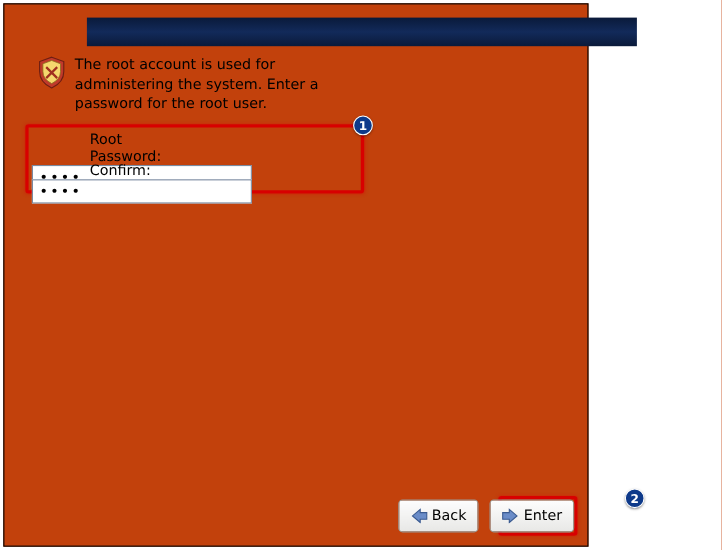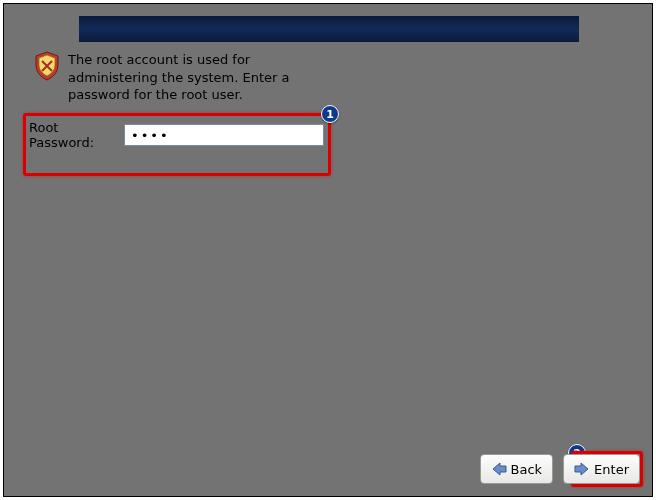--- a/index.html
+++ b/index.html
@@ -8,23 +8,23 @@
       height: 500px;
       background: #ffffff;
       font-family: "DejaVu Sans", "Liberation Sans", sans-serif;
       font-size: 13px;
       color: #000;
     }
     .window {
       position: absolute;
       left: 3px;
       top: 3px;
-      width: 650px;
+      width: 532px;
       height: 494px;
-      background: #737373;
+      background: #c2410c;
       border: 1px solid #000;
     }
     .header-bar {
       position: absolute;
       left: 75px;
       top: 12px;
       width: 500px;
       height: 26px;
       background: linear-gradient(to bottom, #0a1a3a 0%, #122a5a 50%, #0a1a3a 100%);
     }
@@ -51,20 +51,21 @@
       width: 308px;
       height: 63px;
       border: 3px solid #d80000;
       border-radius: 3px;
       box-shadow: 0 0 3px rgba(216,0,0,0.5);
     }
     .form-row {
       position: absolute;
       display: flex;
       align-items: center;
+      flex-direction: column;
     }
     .form-row.row1 { left: 25px; top: 116px; }
     .form-row.row2 { left: 25px; top: 144px; }
     .form-label {
       width: 95px;
       text-align: left;
     }
     .form-input {
       width: 200px;
       height: 22px;
@@ -148,20 +149,24 @@
     <div class="intro-text">The root account is used for administering the system.  Enter a password for the root user.</div>
   </div>
 
   <div class="form-highlight"></div>
 
   <div class="form-row row1">
     <label class="form-label">Root Password:</label>
     <input class="form-input" type="password" value="••••" style="">
   </div>
 
+  <div class="form-row row2">
+    <label class="form-label">Confirm:</label>
+    <input class="form-input" type="password" value="••••" style="">
+  </div>
 
   <div class="badge b1">1</div>
   <div class="badge b2">2</div>
 
   <div class="next-highlight"></div>
 
   <div class="footer">
     <button class="btn">
       <span class="arrow-icon">
         <svg viewBox="0 0 16 14">

